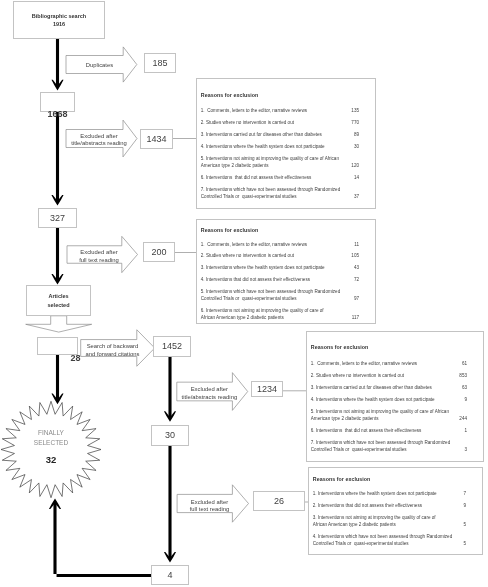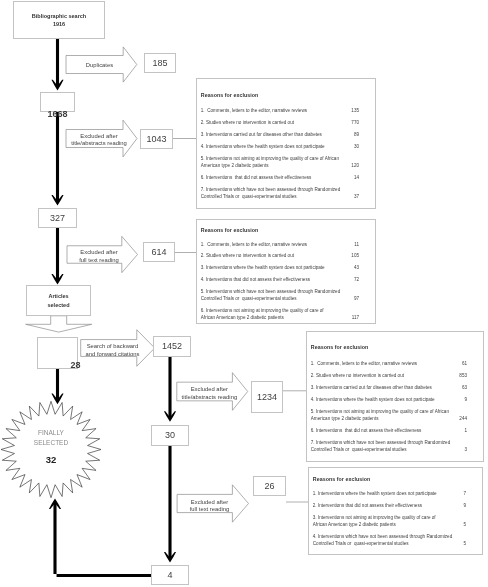--- a/index.html
+++ b/index.html
@@ -83,53 +83,53 @@
 
   <div class="box" style="left:144px;top:53px;width:32px;height:20px;">
     <span class="num">185</span>
   </div>
 
   <div class="box" style="left:40px;top:92px;width:35px;height:20px;">
     <span class="num numb">1668</span>
   </div>
 
   <div class="box" style="left:140px;top:129px;width:33px;height:20px;">
-    <span class="num">1043</span>
+    <span class="num">1434</span>
   </div>
 
   <div class="box" style="left:38px;top:208px;width:39px;height:20px;">
     <span class="num">327</span>
   </div>
 
   <div class="box" style="left:143px;top:242px;width:32px;height:20px;">
-    <span class="num">614</span>
+    <span class="num">200</span>
   </div>
 
   <div class="box" style="left:26px;top:285px;width:65px;height:31px;">
     <span class="tiny">Articles</span>
     <span class="tiny">selected</span>
   </div>
 
-  <div class="box" style="left:37px;top:337px;width:41px;height:32px;padding-left:36px;">
+  <div class="box" style="left:37px;top:337px;width:41px;height:18px;padding-left:36px;">
     <span class="num numb">28</span>
   </div>
 
   <div class="box" style="left:153px;top:336px;width:38px;height:21px;">
     <span class="num">1452</span>
   </div>
 
-  <div class="box" style="left:251px;top:381px;width:32px;height:32px;">
+  <div class="box" style="left:251px;top:381px;width:32px;height:16px;">
     <span class="num">1234</span>
   </div>
 
   <div class="box" style="left:151px;top:425px;width:38px;height:21px;">
     <span class="num">30</span>
   </div>
 
-  <div class="box" style="left:253px;top:476px;width:33px;height:20px;">
+  <div class="box" style="left:253px;top:491px;width:52px;height:20px;">
     <span class="num">26</span>
   </div>
 
   <div class="box" style="left:151px;top:565px;width:38px;height:20px;">
     <span class="num">4</span>
   </div>
 
   <div class="alab" style="left:69.5px;top:62px;width:60px;">
     <div>Duplicates</div>
   </div>

